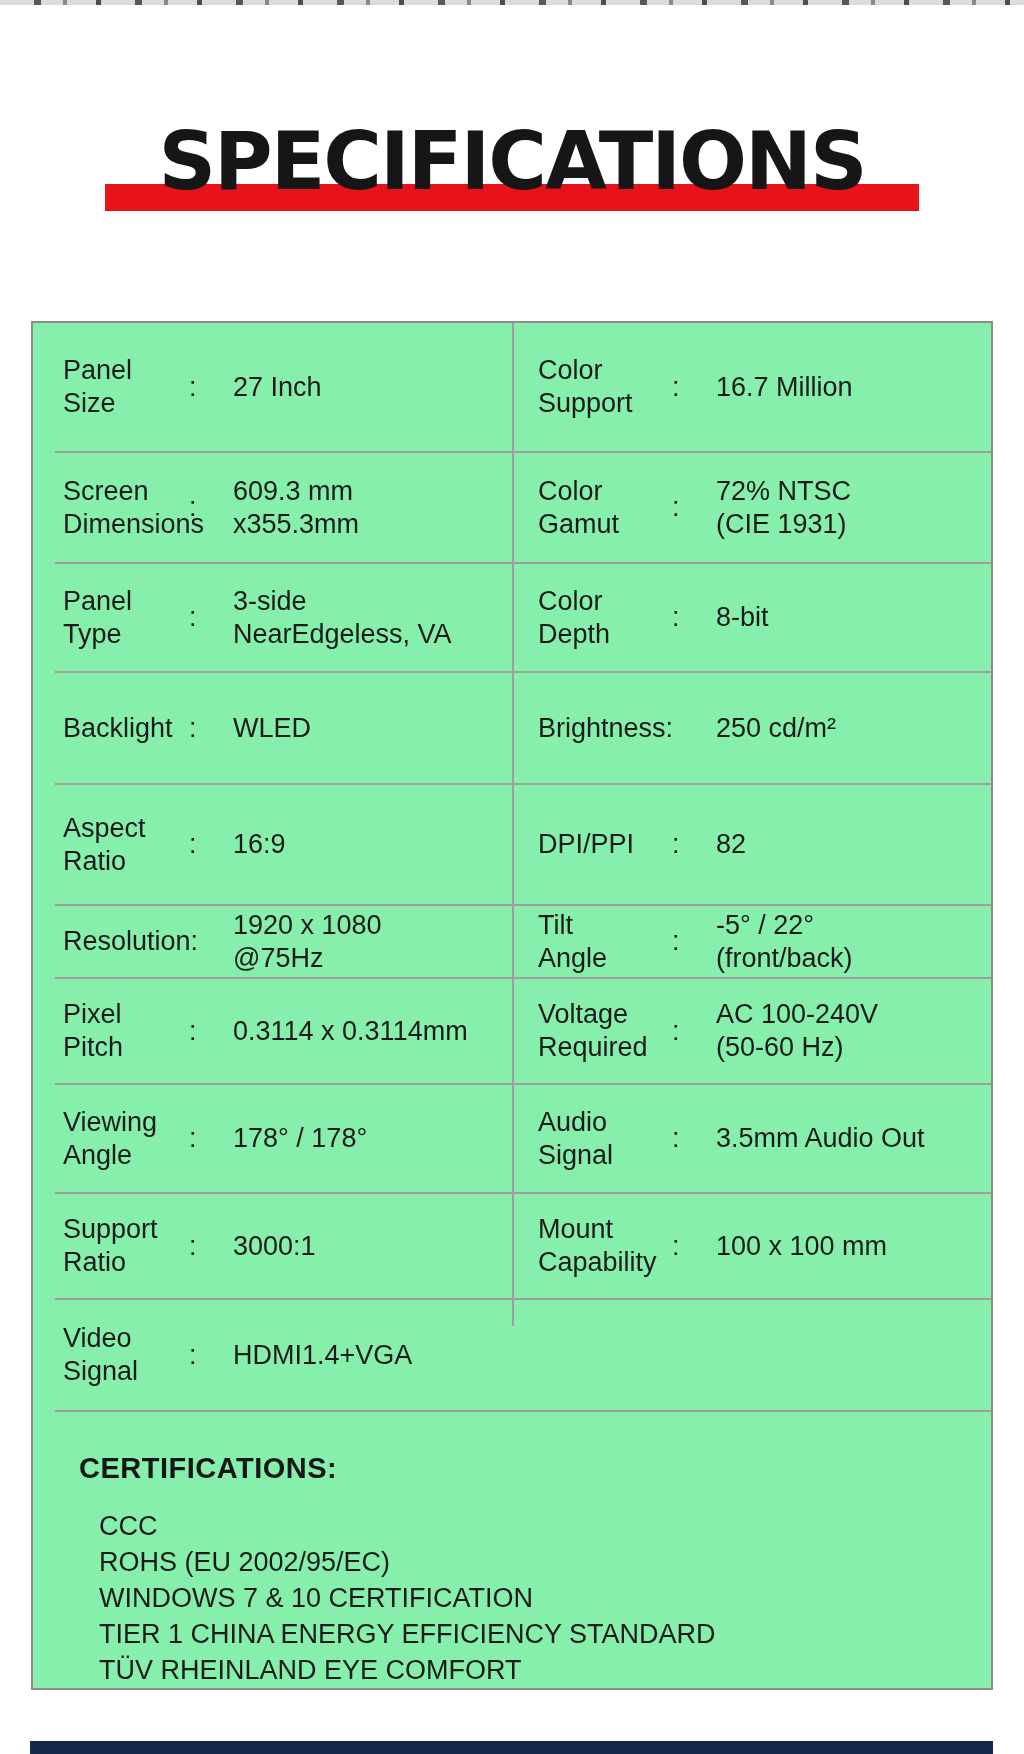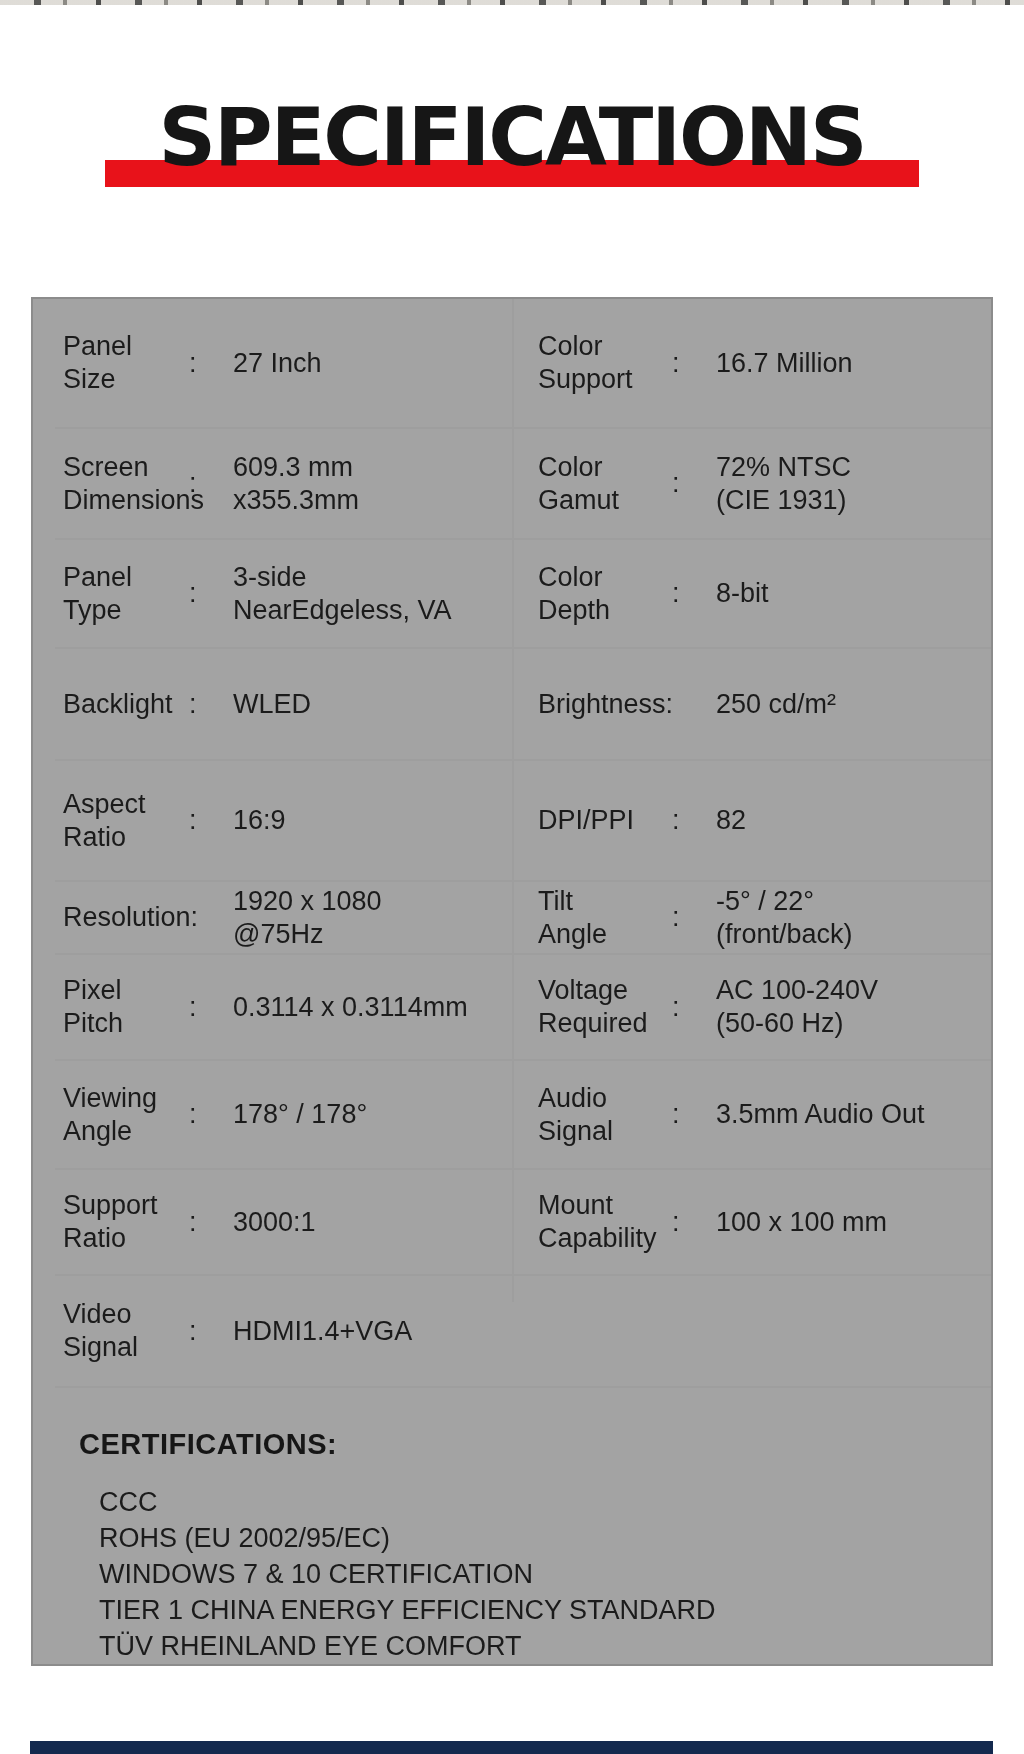--- a/index.html
+++ b/index.html
@@ -15,21 +15,21 @@
   
   .top-strip {
     height:5px; width:100%;
     background:repeating-linear-gradient(90deg,
       #d9d6d0 0 34px, #3a3a38 34px 41px, #d9d6d0 41px 63px,
       #77756f 63px 67px, #d9d6d0 67px 96px, #2e2e2c 96px 101px);
     opacity:.85;
   }
   
   .title-wrap {
-    margin-top:84px;
+    margin-top:108px;
     position:relative;
     text-align:center;
     height:104px;
   }
   .title-accent {
     position:absolute;
     left:50%; transform:translateX(-50%);
     bottom:6px;
     width:814px; height:27px;
     background:#e8121a;
@@ -43,21 +43,21 @@
     line-height:98px;
     letter-spacing:-2px;
     color:#161616;
     white-space:nowrap;
   }
   
   .spec-table {
     position:relative;
     margin:104px 31px 0 31px;
     border:2px solid #8c8c8c;
-    background:#a3a3a3;
+    background:#86efac;
   }
   .vline {
     position:absolute;
     left:50%; top:0;
     width:2px; height:1003px;
     background:#9e9e9e;
   }
   .rule {
     height:2px;
     background:#9e9e9e;

